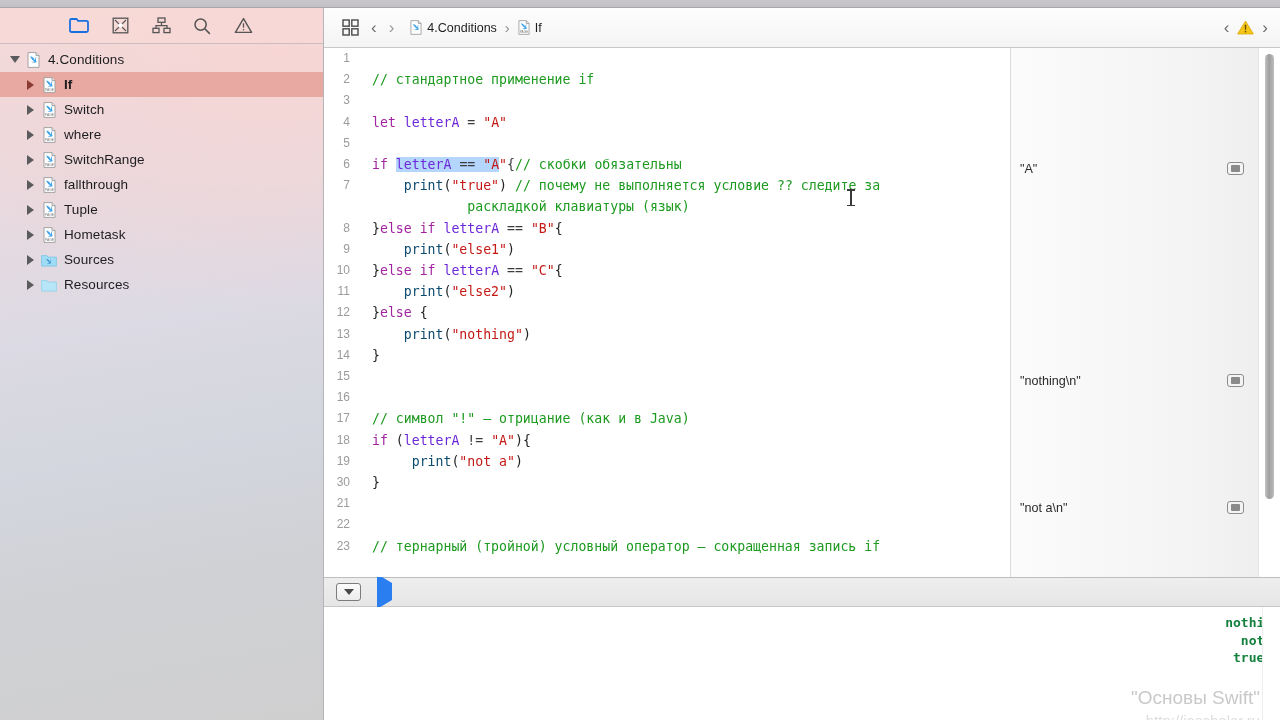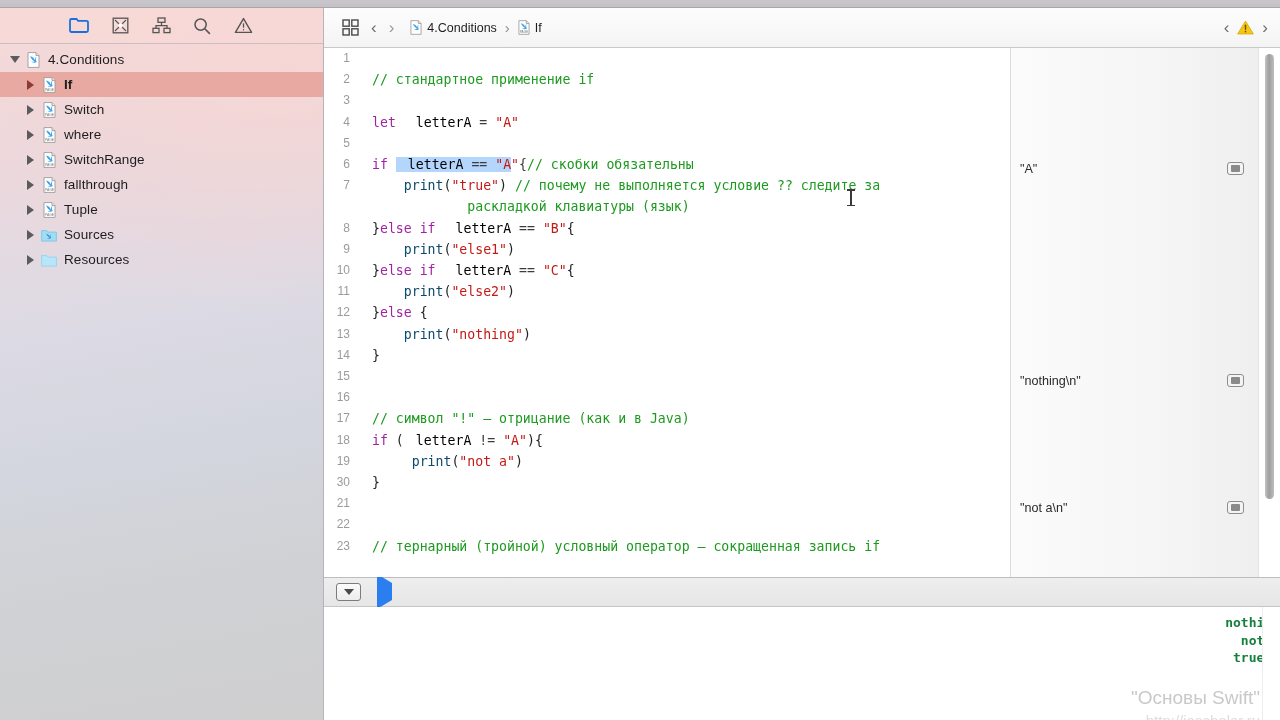--- a/index.html
+++ b/index.html
@@ -121,21 +121,21 @@
     color: #9b9b9b; font-size: 12px; line-height: 21.2px;
     font-family: "Liberation Sans", sans-serif; user-select: none;
   }
   .src { flex: 1; white-space: pre-wrap; color: #222; padding-left: 14px;
     word-break: break-word; }
 
   .k  { color: #a223a2; }           
   .s  { color: #c41a16; }           
   .c  { color: #1d9a20; }           
   .fn { color: #0c4a6e; }           
-  .id { color: #000000; margin-left: 12px; }           
+  .id { color: #6d28d9; }           
   .op { color: #3c3c3c; }
   .sel { background: #b4d5fc; }
 
   .caret-ibeam {
     position: absolute; left: 523px; top: 141px; width: 8px; height: 17px;
     pointer-events: none;
   }
   .caret-ibeam::before, .caret-ibeam::after {
     content: ''; position: absolute; left: 0; width: 8px; height: 1.5px;
     background: #3a3a3a;
@@ -349,20 +349,34 @@
           <svg width="13" height="16" viewBox="0 0 13 16">
             <path d="M1 .6h8l3 3v11.8H1z" fill="#fff" stroke="#9a9a9a" stroke-width=".9"></path>
             <path d="M9 .6v3h3" fill="#e6e6e6" stroke="#9a9a9a" stroke-width=".9"></path>
             <path d="M3.1 3.4c2.6.4 4.3 2.4 5 4.3-.4-1.9.3-3.1 1.2-3.6-1 2.4-.2 4.2.5 5-1.9 1.3-4.3.8-5.7-.3 1.4.4 2.7.2 3.6-.3-1.6-.6-3.2-2.3-4.6-5.1z" fill="#3aa0e8"></path>
             <text x="6.5" y="14.3" font-size="3.4" text-anchor="middle" fill="#777" font-family="Liberation Sans, sans-serif">PAGE</text>
           </svg>
         </span>
         <span class="tree-label">Tuple</span>
       </div>
 
+      <div class="tree-row child">
+        <span class="disc">
+            <i class="tri-right"></i>
+          </span>
+        <span class="tree-icon">
+          <svg width="13" height="16" viewBox="0 0 13 16">
+            <path d="M1 .6h8l3 3v11.8H1z" fill="#fff" stroke="#9a9a9a" stroke-width=".9"></path>
+            <path d="M9 .6v3h3" fill="#e6e6e6" stroke="#9a9a9a" stroke-width=".9"></path>
+            <path d="M3.1 3.4c2.6.4 4.3 2.4 5 4.3-.4-1.9.3-3.1 1.2-3.6-1 2.4-.2 4.2.5 5-1.9 1.3-4.3.8-5.7-.3 1.4.4 2.7.2 3.6-.3-1.6-.6-3.2-2.3-4.6-5.1z" fill="#3aa0e8"></path>
+            <text x="6.5" y="14.3" font-size="3.4" text-anchor="middle" fill="#777" font-family="Liberation Sans, sans-serif">PAGE</text>
+          </svg>
+        </span>
+        <span class="tree-label">Hometask</span>
+      </div>
 
       <div class="tree-row child">
         <span class="disc">
             <i class="tri-right"></i>
           </span>
         <span class="tree-icon">
           <svg width="16" height="14" viewBox="0 0 16 14">
             <path d="M.6 2.6h5.2l1.3 1.5h8.3v9H.6z" fill="#9fdcf5" stroke="#7cc3e4" stroke-width=".8"></path>
             <path d="M5.2 5.8c2 .3 3.3 1.8 3.8 3.3-.3-1.4.2-2.4.9-2.8-.8 1.8-.2 3.2.4 3.8-1.5 1-3.3.6-4.4-.2 1.1.3 2.1.1 2.8-.2-1.2-.5-2.5-1.8-3.5-3.9z" fill="#3d91c9"></path>
           </svg>

